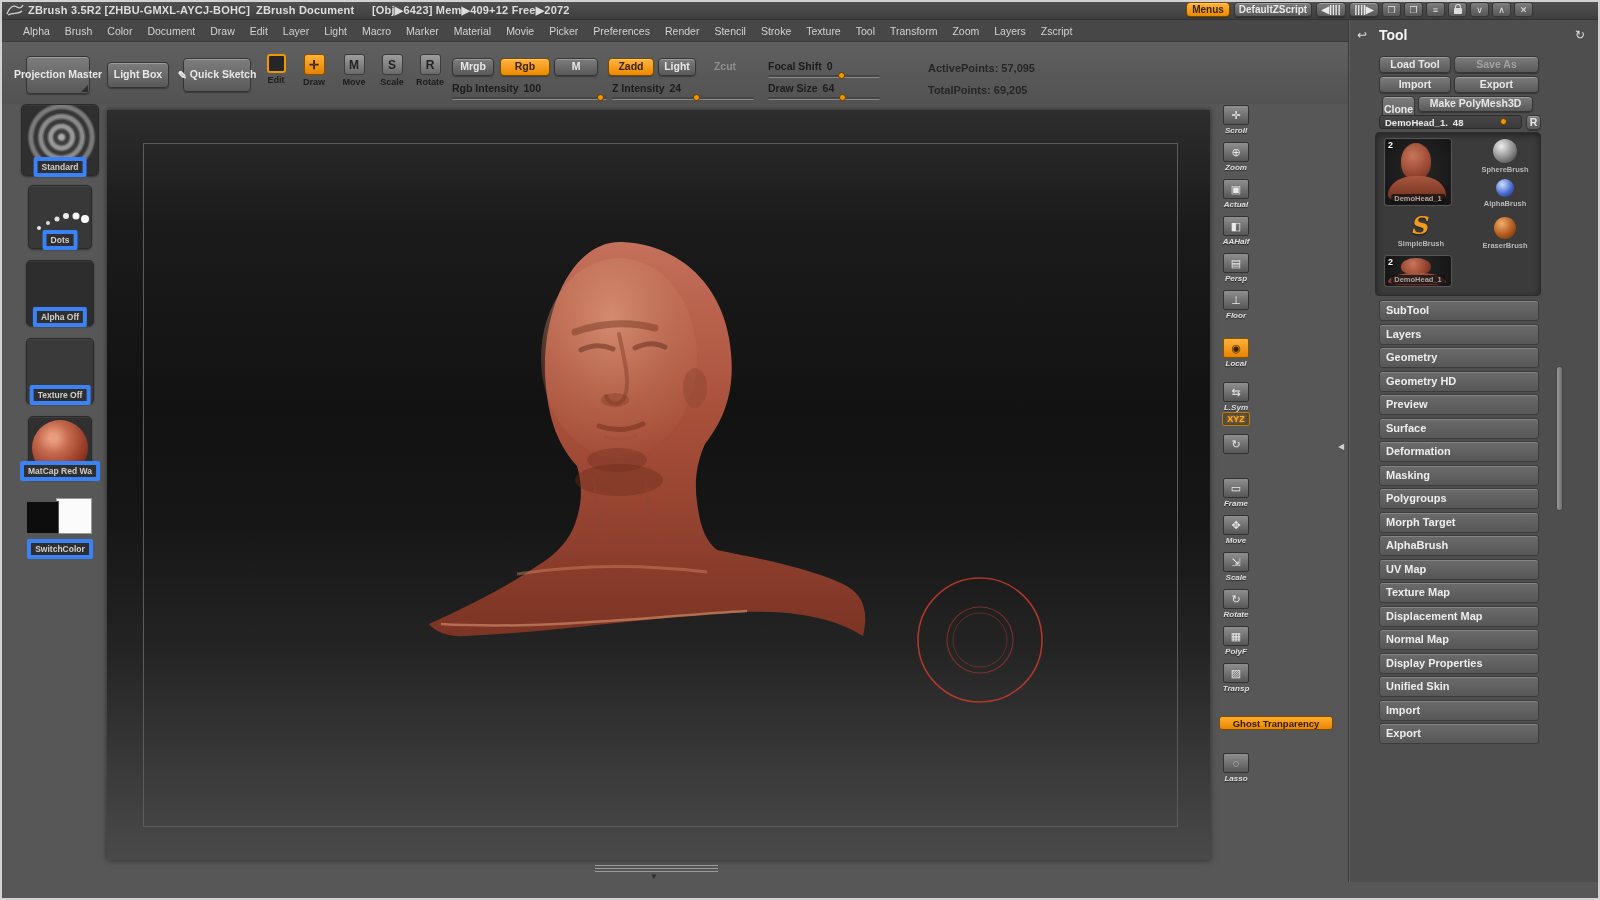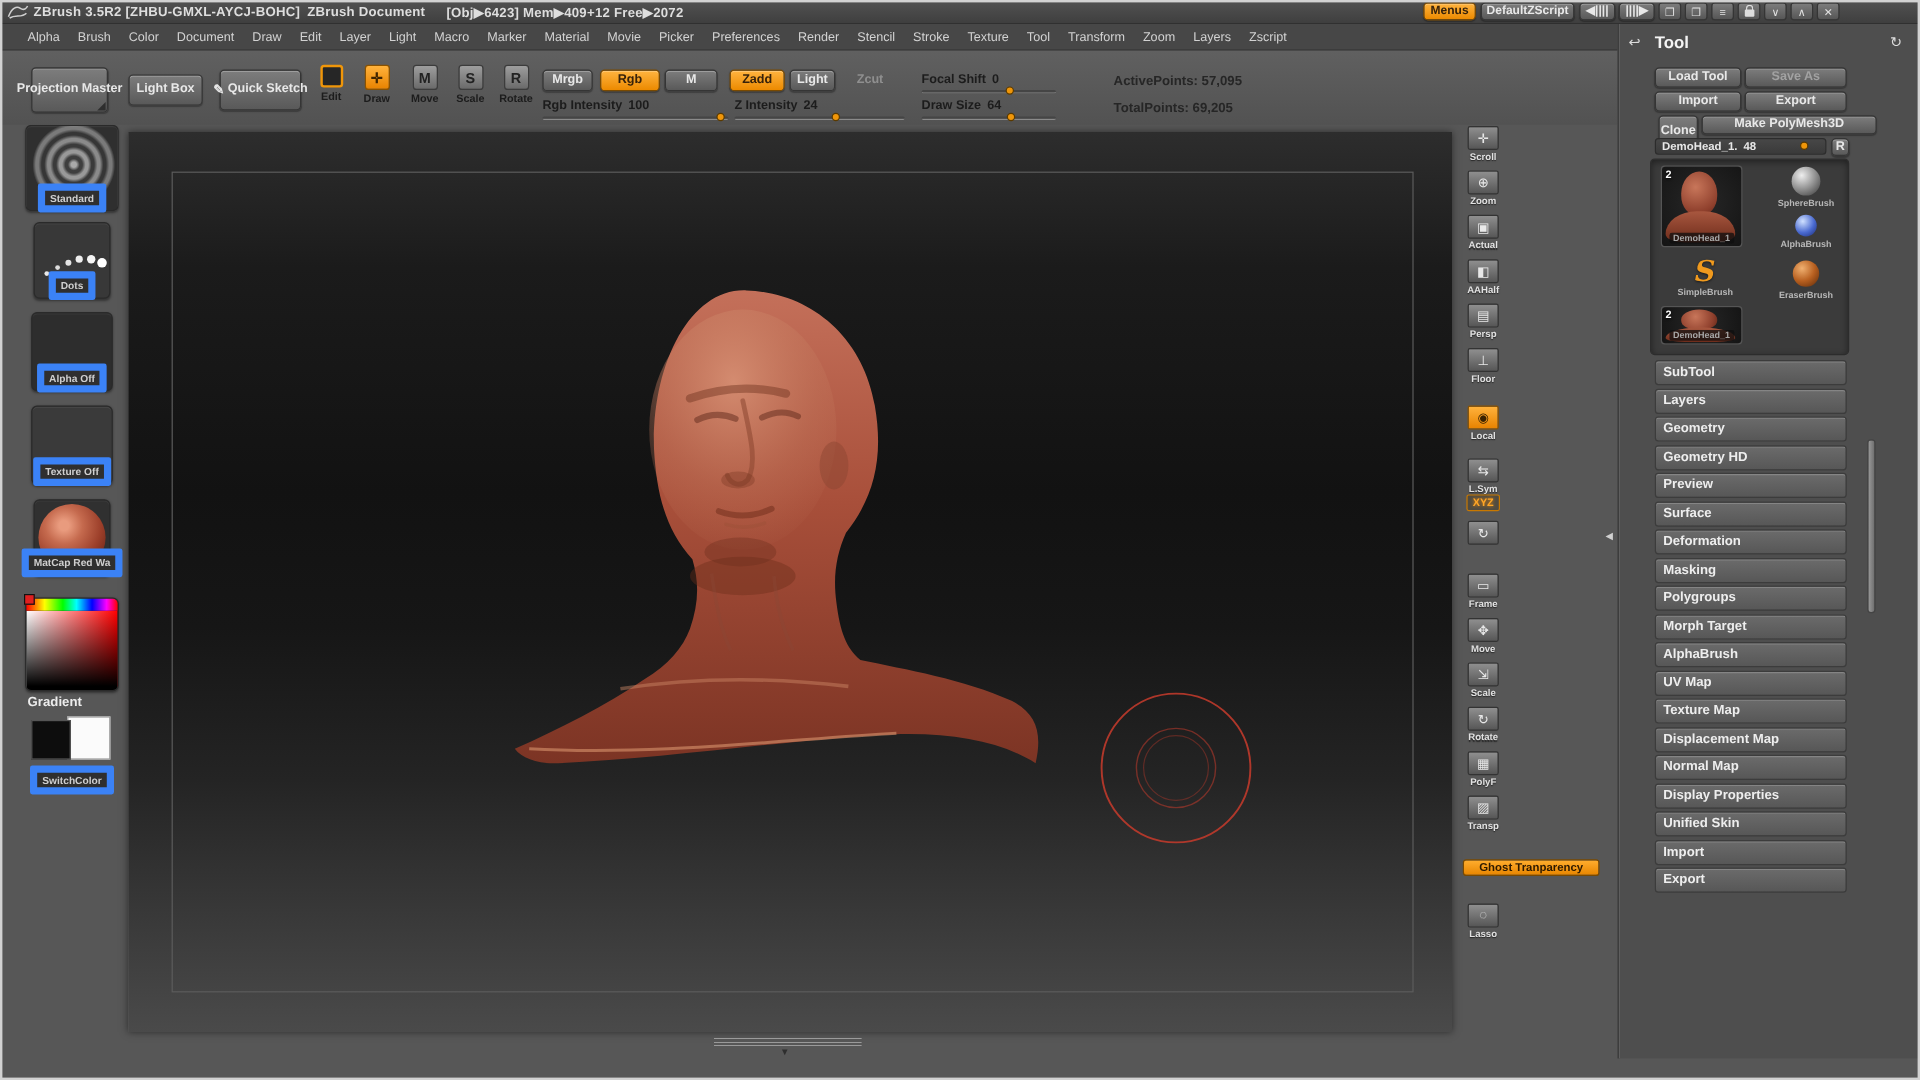--- a/index.html
+++ b/index.html
@@ -52,21 +52,21 @@
   .sl-dot{position:absolute;top:-3px;width:7px;height:7px;border-radius:50%;background:#f09609;
     border:1px solid #5a3a00;margin-left:-4px;cursor:pointer;}
   .points{position:absolute;font-size:11px;font-weight:bold;color:#262626;white-space:nowrap;}
 
   
   .left-shelf{position:absolute;left:18px;top:104px;width:84px;display:flex;flex-direction:column;align-items:center;z-index:2;}
   .shelf-item{position:relative;display:flex;flex-direction:column;align-items:center;cursor:pointer;}
   .thumb{position:relative;border:1px solid #2a2a2a;border-radius:5px;background:#333;
     box-shadow:0 1px 2px rgba(0,0,0,.4),inset 0 1px 0 rgba(255,255,255,.06);overflow:visible;}
   .shelf-label{position:absolute;left:50%;transform:translateX(-50%);bottom:-1px;background:#2f2f2f;color:#cfcfcf;
-    font-size:8.5px;font-weight:bold;padding:1px 4px;border-radius:2px;white-space:nowrap;border:6px solid #3b82f6;z-index:3;}
+    font-size:8.5px;font-weight:bold;padding:1px 4px;border-radius:2px;white-space:nowrap;border:4px solid #3b82f6;z-index:3;}
   .kind-standard .thumb{width:78px;height:72px;background:
     radial-gradient(circle at 52% 46%, #aaa 0 4%, #3e3e3e 9% 13%, #999 18% 22%, #3a3a3a 27% 31%, #8a8a8a 36% 40%, #363636 45% 49%, #7a7a7a 54% 58%, #2f2f2f 63% 100%);}
   .kind-dots .thumb{width:64px;height:64px;background:#383838;}
   .kind-dots .dot{position:absolute;left:8px;bottom:18px;width:4px;height:4px;border-radius:50%;background:#e8e8e8;
     box-shadow:9px -5px 0 0 #ddd,18px -9px 0 .5px #e2e2e2,27px -12px 0 1px #eee,37px -12px 0 1.5px #f5f5f5,46px -9px 0 2px #fff;}
   .kind-alpha-off .thumb{width:68px;height:66px;background:#2d2d2d;}
   .kind-texture-off .thumb{width:68px;height:66px;background:#3a3a3a;}
   .kind-matcap .thumb{width:64px;height:64px;background:#303030;display:flex;align-items:center;justify-content:center;}
   .red-sphere{width:56px;height:56px;border-radius:50%;
     background:radial-gradient(circle at 38% 32%, #e99b7e 0 8%, #c56a4e 30%, #9c3f2a 60%, #5e2012 90%);}
@@ -90,21 +90,21 @@
   .frame{position:absolute;left:36px;top:33px;width:1035px;height:684px;border:1px solid #5c5c5c;pointer-events:none;}
   .bust{position:absolute;left:300px;top:128px;width:480px;height:430px;}
   .cursor-svg{position:absolute;left:803px;top:460px;width:140px;height:140px;}
 
   
   .right-strip{position:absolute;left:1219px;top:105px;width:40px;height:700px;z-index:2;}
   .strip-btn{position:absolute;left:0;width:34px;display:flex;flex-direction:column;align-items:center;cursor:pointer;}
   .strip-icon{width:26px;height:20px;border-radius:2px;background:linear-gradient(#8f8f8f,#565656);
     border:1px solid #333;color:#e8e8e8;font-size:11px;display:flex;align-items:center;justify-content:center;}
   .strip-btn.active .strip-icon{background:linear-gradient(#ffb23c,#e88300);color:#3a2200;border-color:#8a5200;}
-  .strip-label{font-size:8px;font-weight:bold;color:#e2e2e2;margin-top:1px;text-shadow:0 1px 1px #222;white-space:nowrap;}
+  .strip-label{font-size:8px;font-weight:bold;color:#e2e2e2;margin-top:1px;text-shadow:0 1px 1px #222;white-space:nowrap;font-style:italic;}
   .xyz-box{border:1px solid #c87800;border-radius:2px;color:#ffa627;font-size:9px;font-weight:bold;
     padding:1px 4px;background:rgba(60,40,0,.25);text-shadow:0 0 3px #ff9000;}
   .ghost-bar{position:absolute;left:1219px;top:716px;width:114px;height:14px;z-index:3;
     background:linear-gradient(#ffad2e,#e88600);border:1px solid #7a4a00;border-radius:3px;color:#2e1a00;
     font-size:9.5px;font-weight:bold;display:flex;align-items:center;justify-content:center;cursor:pointer;}
   .div-arrow{position:absolute;left:1338px;top:442px;font-size:8px;color:#d0d0d0;cursor:pointer;z-index:3;}
 
   
   .tool-panel{position:absolute;left:1348px;top:20px;width:252px;height:862px;background:#4e4e4e;
     border-left:1px solid #3a3a3a;box-shadow:inset 1px 0 0 #5e5e5e;z-index:10;}
@@ -301,28 +301,20 @@
       </div>
       <div class="shelf-item kind-texture-off" style="margin-bottom: 12px;">
         <div class="thumb"></div>
         <span class="shelf-label">Texture Off</span>
       </div>
       <div class="shelf-item kind-matcap" style="margin-bottom: 18px;">
         <div class="thumb">
           <div class="red-sphere"></div>
         </div>
         <span class="shelf-label">MatCap Red Wa</span>
-      </div>
-      <div class="shelf-item kind-gradient" style="margin-bottom: 6px;">
-        <div class="thumb">
-          <div class="hue"></div>
-          <div class="sat"></div>
-          <div class="cur"></div>
-        </div>
-        <span class="shelf-label">Gradient</span>
       </div>
       <div class="shelf-item kind-switch" style="margin-bottom: 0px;">
         <div class="thumb">
           <div class="sw-w"></div>
           <div class="sw-b"></div>
         </div>
         <span class="shelf-label">SwitchColor</span>
       </div>
     </div>
 
@@ -439,21 +431,21 @@
   <div class="tool-panel">
     <span class="tp-back">↩</span>
     <div class="tp-title">Tool</div>
     <span class="tp-cycle">↻</span>
 
     <button class="btn" style="left:30px;top:36px;width:72px">Load Tool</button>
     <button class="btn disabled" style="left:105px;top:36px;width:85px">Save As</button>
     <button class="btn" style="left:30px;top:56px;width:72px">Import</button>
     <button class="btn" style="left:105px;top:56px;width:85px">Export</button>
     <button class="btn" style="left:33px;top:76px;width:33px;height:28px">Clone</button>
-    <button class="btn" style="left:69px;top:76px;width:146px;height:16px">Make PolyMesh3D</button>
+    <button class="btn" style="left:69px;top:76px;width:115px;height:16px">Make PolyMesh3D</button>
 
     <div class="tp-slider" style="left:30px;top:95px;width:143px">
       <span>DemoHead_1.</span>
       <span class="tpv">48</span>
       <i class="sl-dot tp-dot" style="left: 88%;"></i>
     </div>
     <button class="btn" style="left:177px;top:95px;width:15px;height:15px;padding:0">R</button>
 
     <div class="tool-box">
       <div class="big-thumb">

